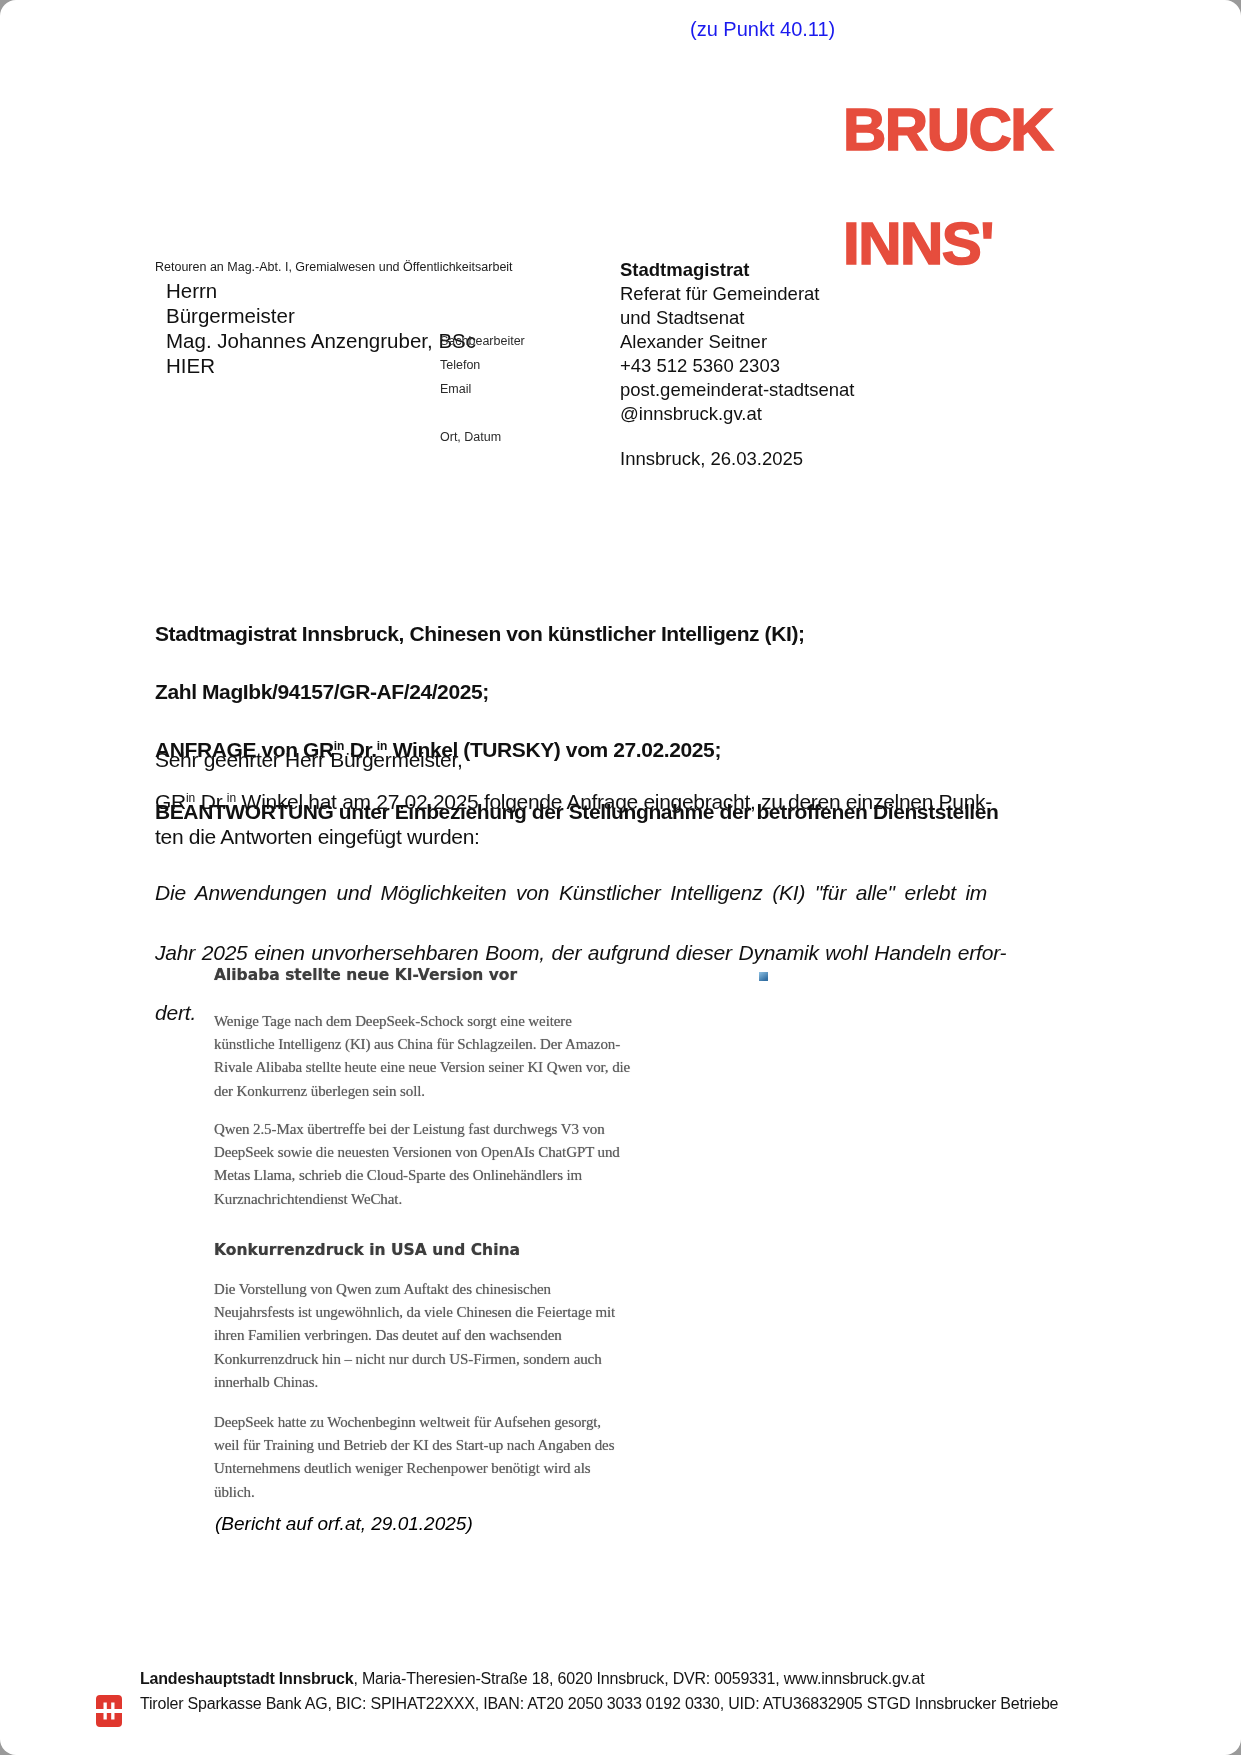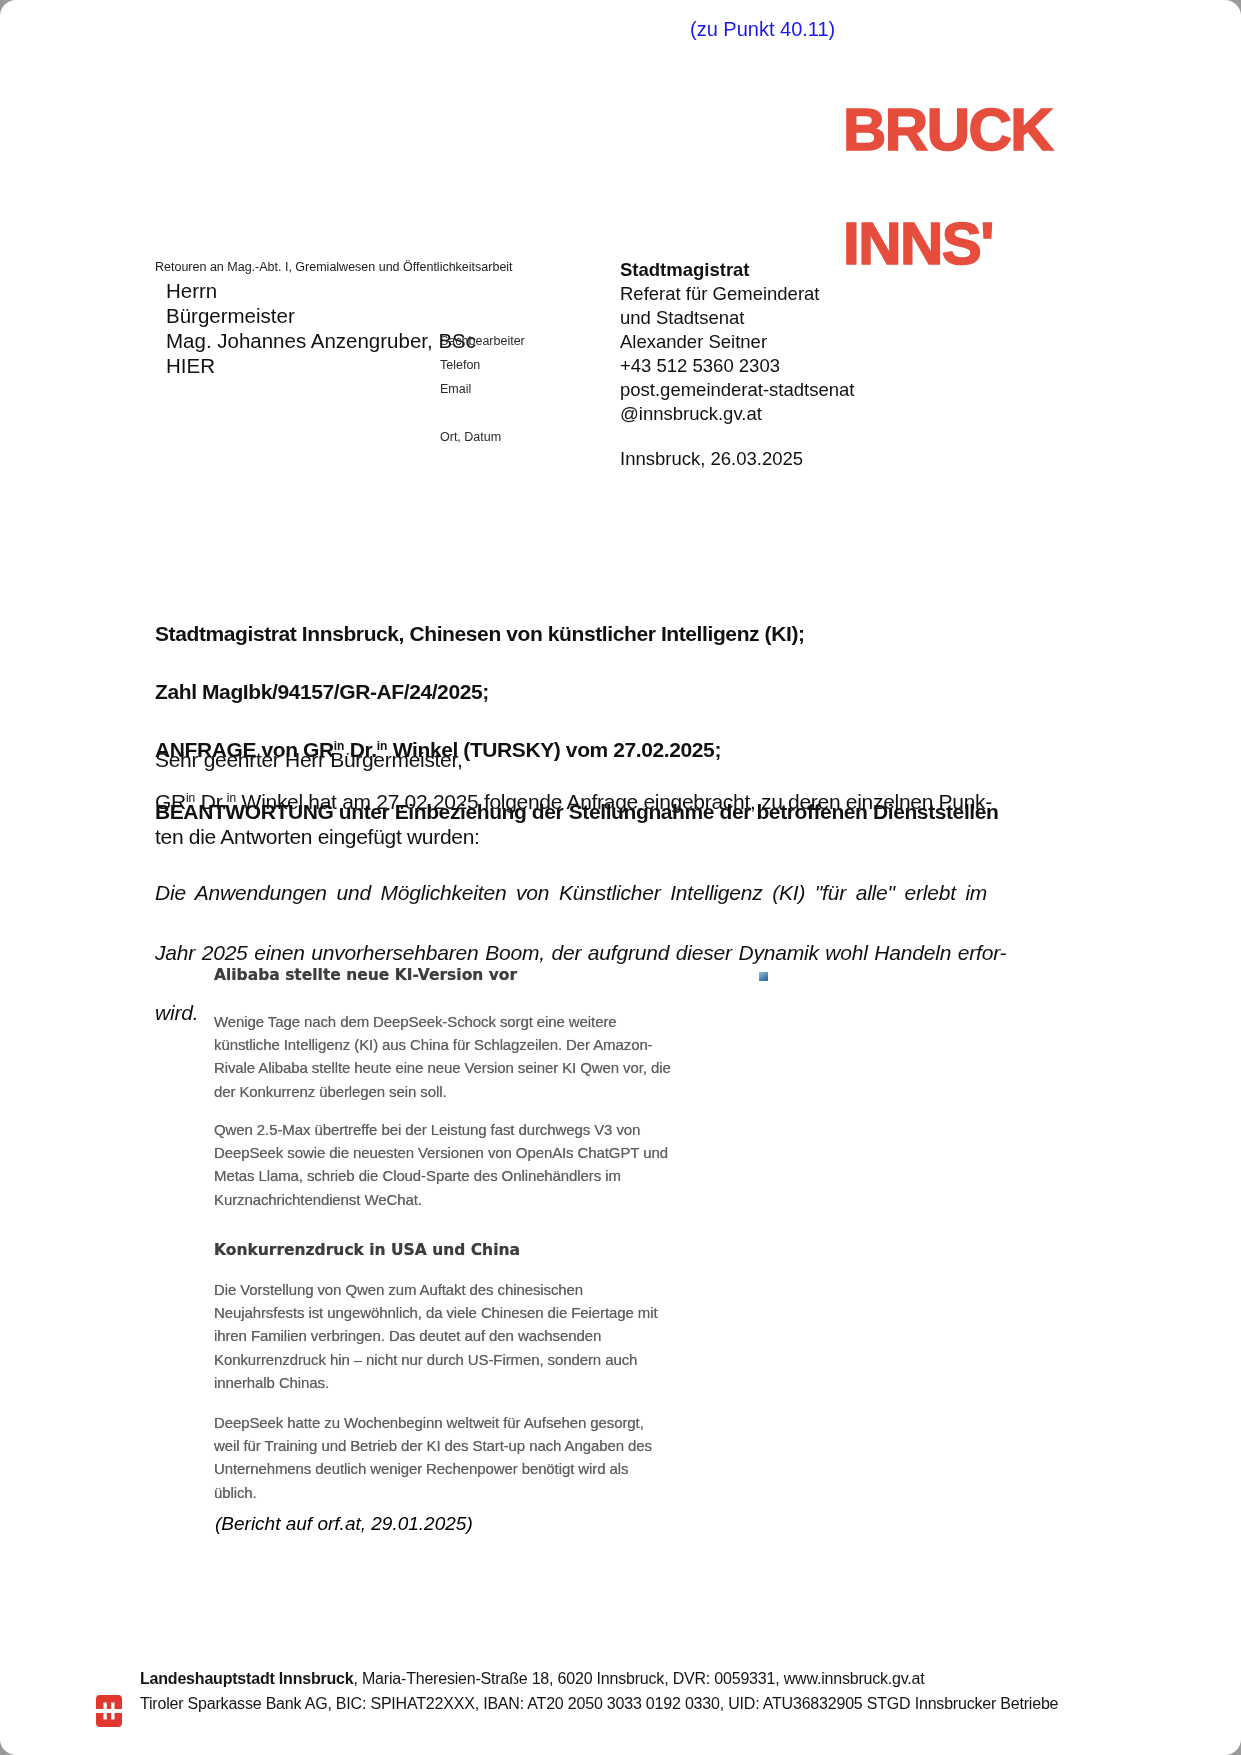--- a/index.html
+++ b/index.html
@@ -23,21 +23,21 @@
   .recipient{font-size:20.5px;line-height:25px;}
   .cval{font-size:18.5px;line-height:24px;}
   .cbold{font-weight:bold;}
   .clabel{font-size:12.5px;color:#2a2a2a;width:160px;text-align:left;white-space:nowrap;}
   
   .subject{font-size:21px;font-weight:bold;letter-spacing:-0.4px;line-height:29px;}
   .bodytext{font-size:21px;letter-spacing:-0.3px;line-height:31px;}
   .quote{font-size:21px;font-style:italic;line-height:30px;letter-spacing:-0.2px;}
   .sup{font-size:12px;position:relative;top:-7px;letter-spacing:0;}
   
-  .art{font-family:Liberation Sans, sans-serif;color:#5e5e5e;font-size:15px;
+  .art{font-family:Liberation Serif, serif;color:#5e5e5e;font-size:15px;
        line-height:23.2px;letter-spacing:-0.1px;
        text-shadow:0 0 0.7px rgba(94,94,94,.75);}
   .arthead{font-family:"DejaVu Sans",sans-serif;color:#3d3d3d;font-weight:bold;
        font-size:15.5px;text-shadow:0 0 0.7px rgba(61,61,61,.7);}
   .bluesq{width:9px;height:9px;background:linear-gradient(145deg,#8fc1e3 0%,#3470a3 80%);}
   .source{font-size:19px;font-style:italic;color:#000;}
   
   .footer-line{font-size:16px;color:#151515;white-space:nowrap;letter-spacing:-0.2px;}
   .fbold{font-weight:bold;}
 </style>
@@ -81,21 +81,21 @@
   </div>
 
   <div class="abs bodytext" style="left:155px;top:744px;">Sehr geehrter Herr Bürgermeister,</div>
 
   <div class="abs bodytext" style="left:155px;top:786px;"><span>GR</span><span class="sup">in</span><span> Dr.</span><span class="sup">in</span><span> Winkel hat am 27.02.2025 folgende Anfrage eingebracht, zu deren einzelnen Punk-
 ten die Antworten eingefügt wurden:</span></div>
 
   <div class="abs quote" style="left:155px;top:848px;">
     <div style="word-spacing:4px;">Die Anwendungen und Möglichkeiten von Künstlicher Intelligenz (KI) "für alle" erlebt im</div>
     <div style="word-spacing:1px;">Jahr 2025 einen unvorhersehbaren Boom, der aufgrund dieser Dynamik wohl Handeln erfor-</div>
-    <div>wird.</div>
+    <div>dert.</div>
   </div>
 
   <div class="abs arthead" style="left:214px;top:966px;">Alibaba stellte neue KI-Version vor</div>
   <div class="abs bluesq" style="left:759px;top:972px;"></div>
 
   <div class="abs art" style="left:214px;top:1010px;">Wenige Tage nach dem DeepSeek-Schock sorgt eine weitere
 künstliche Intelligenz (KI) aus China für Schlagzeilen. Der Amazon-
 Rivale Alibaba stellte heute eine neue Version seiner KI Qwen vor, die
 der Konkurrenz überlegen sein soll.</div>
   <div class="abs art" style="left:214px;top:1118px;">Qwen 2.5-Max übertreffe bei der Leistung fast durchwegs V3 von

